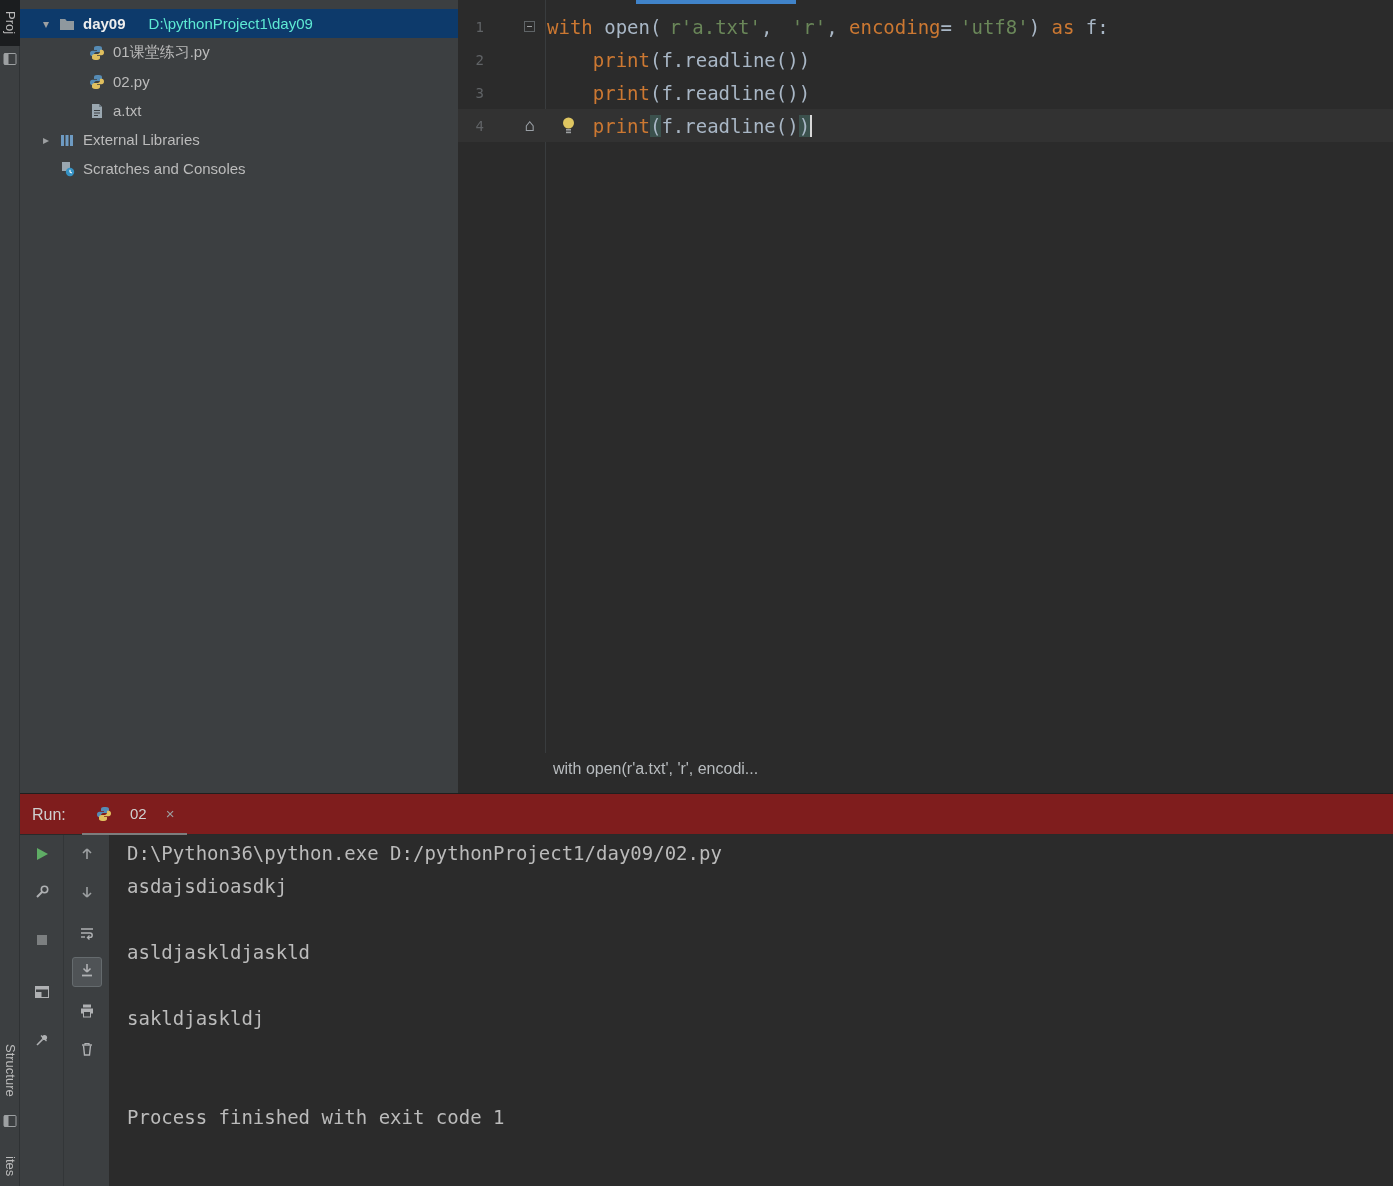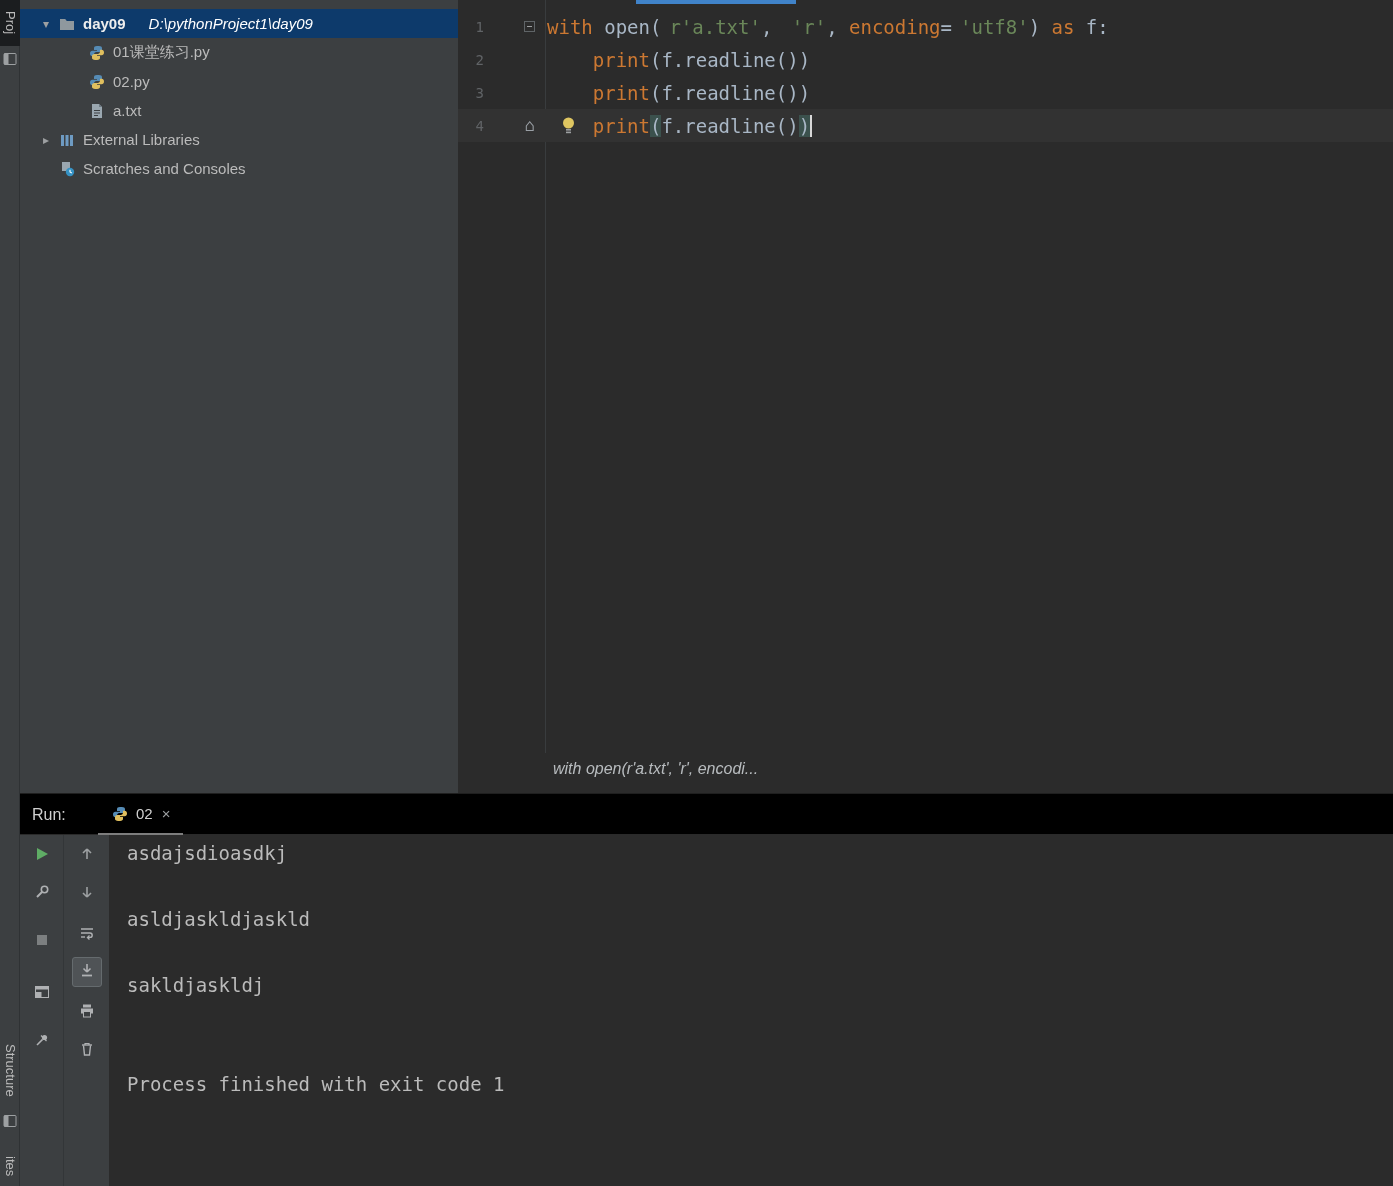--- a/index.html
+++ b/index.html
@@ -18,21 +18,21 @@
   .stripe-btn.pressed { background:#1b1d1f; }
   .stripe-ico { position:absolute; left:3px; width:14px; height:14px; }
 
   
   .project-panel { position:absolute; left:20px; top:0; width:438px; height:793px; background:#3c3f41; padding-top:9px; }
   .tree-row { display:flex; align-items:center; height:29px; font-size:15px; color:#bbbbbb; white-space:nowrap; cursor:default; }
   .tree-row.selected { background:#0d3a6b; }
   .chev { flex:0 0 24px; text-align:center; color:#9da0a2; font-size:12px; }
   .ticon { flex:0 0 18px; height:16px; display:flex; align-items:center; justify-content:center; margin-right:7px; }
   .root-name { color:#eeeeee; font-weight:bold; margin-right:23px; }
-  .root-path { color:#ffffff;font-style:italic; }
+  .root-path { color:#5eead4; }
 
   
   .editor { position:absolute; left:458px; top:0; width:935px; height:793px; background:#2b2b2b; }
   .progress-bar { position:absolute; left:178px; top:0; width:160px; height:4px; background:#4083c9; z-index:3; }
   .gutter-sep { position:absolute; left:87px; top:0; height:753px; width:1px; background:#393c3e; }
   .code-area { position:absolute; left:0; top:10px; right:0; }
   .code-line { position:relative; display:flex; align-items:center; height:33px;
                font-family:"DejaVu Sans Mono", monospace; font-size:19px; color:#a9b7c6; white-space:pre; }
   .code-line.current { background:#323232; }
   .lnum { flex:0 0 26px; text-align:right; font-size:14px; color:#606366; font-family:"DejaVu Sans Mono", monospace; }
@@ -40,27 +40,27 @@
   .code-text { margin-left:2px; white-space:pre; }
   .tok.kw { color:#cc7832; }
   .tok.str { color:#6a8759;margin-left:8px; }
   .tok.plain { color:#a9b7c6; }
   .tok.hl { background:#3b514d; }
   .caret { display:inline-block; width:2px; height:22px; background:#d8d8d8; vertical-align:-4px; }
   .fold-box { width:11px; height:11px; border:1px solid #5f6467; position:relative; }
   .fold-box::after { content:""; position:absolute; left:2px; right:2px; top:4px; height:1px; background:#9da0a2; }
   .home-glyph { color:#9aa0a6; font-size:17px; line-height:1; }
   .bulb { position:absolute; left:102px; top:7px; width:17px; height:19px; }
-  .editor-hint { position:absolute; left:95px; top:760px; font-size:16px; color:#b8bcbf;font-style:italic; }
+  .editor-hint { position:absolute; left:95px; top:760px; font-size:16px; color:#b8bcbf; }
 
   
   .run-panel { position:absolute; left:20px; top:793px; width:1373px; height:393px; background:#2b2b2b; border-top:1px solid #1f1f1f; }
-  .run-header { position:absolute; left:0; top:0; right:0; height:41px; background:#000000; border-bottom:1px solid #2a2a2a; }
+  .run-header { position:absolute; left:0; top:0; right:0; height:41px; background:#7f1d1d; border-bottom:1px solid #2a2a2a; }
   .run-label { position:absolute; left:12px; top:0; height:41px; display:flex; align-items:center; color:#cfcfcf; font-size:16px; }
-  .run-tab { position:absolute; left:78px; top:0; height:41px; display:flex; align-items:center; gap:7px; padding:0 13px;
+  .run-tab { position:absolute; left:62px; top:0; height:41px; display:flex; align-items:center; gap:17px; padding:0 13px;
              color:#d0d0d0; font-size:15px; border-bottom:2px solid #7d7d7d; cursor:default; }
   .tab-close { color:#9da0a2; font-size:15px; margin-left:2px; cursor:default; }
   .tcol1 { position:absolute; left:0; top:41px; width:44px; bottom:0; background:#3c3f41; border-right:1px solid #333638; }
   .tcol2 { position:absolute; left:44px; top:41px; width:46px; bottom:0; background:#3c3f41; border-right:1px solid #2b2b2b; }
   .tool-btn { position:absolute; left:50%; transform:translateX(-50%); width:30px; height:30px;
               display:flex; align-items:center; justify-content:center; border-radius:3px; cursor:default; }
   .tool-btn.selected { background:#4f5356; border:1px solid #656b6e; }
   .console { position:absolute; left:90px; top:41px; right:0; bottom:0; background:#2b2b2b; padding:2px 0 0 17px; }
   .console-line { height:33px; line-height:33px; font-family:"DejaVu Sans Mono", monospace; font-size:19px; color:#bbbbbb; white-space:pre; }
 </style>
@@ -254,20 +254,21 @@
         </div>
         <div class="tool-btn" style="top: 201px;">
           <span><svg width="16" height="16" viewBox="0 0 16 16">
               <path d="M3 4h10" stroke="#afb1b3" stroke-width="1.4"></path>
               <path d="M6 4V2.5h4V4" stroke="#afb1b3" fill="none" stroke-width="1.2"></path>
               <path d="M4.5 4.5l1 9.5h5l1-9.5" fill="none" stroke="#afb1b3" stroke-width="1.4"></path>
             </svg></span>
         </div>
       </div>
     <div class="console" id="console-lines">
+        <div class="console-line">D:\Python36\python.exe D:/pythonProject1/day09/02.py</div>
         <div class="console-line">asdajsdioasdkj</div>
         <div class="console-line">&nbsp;</div>
         <div class="console-line">asldjaskldjaskld</div>
         <div class="console-line">&nbsp;</div>
         <div class="console-line">sakldjaskldj</div>
         <div class="console-line">&nbsp;</div>
         <div class="console-line">&nbsp;</div>
         <div class="console-line">Process finished with exit code 1</div>
       </div>
   </div>

